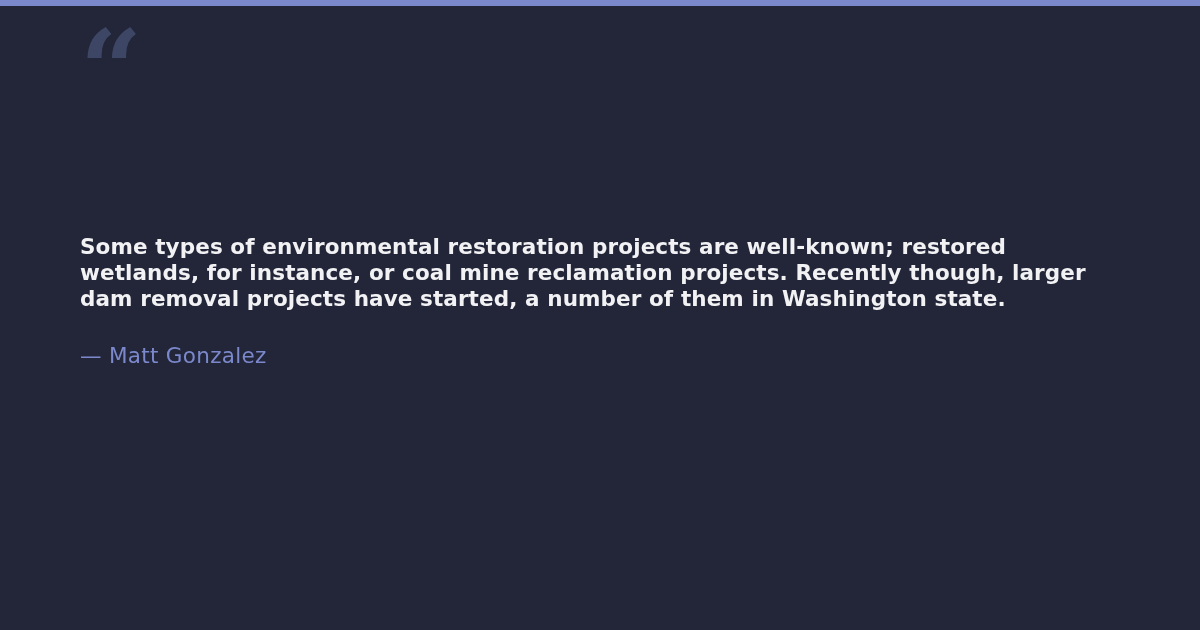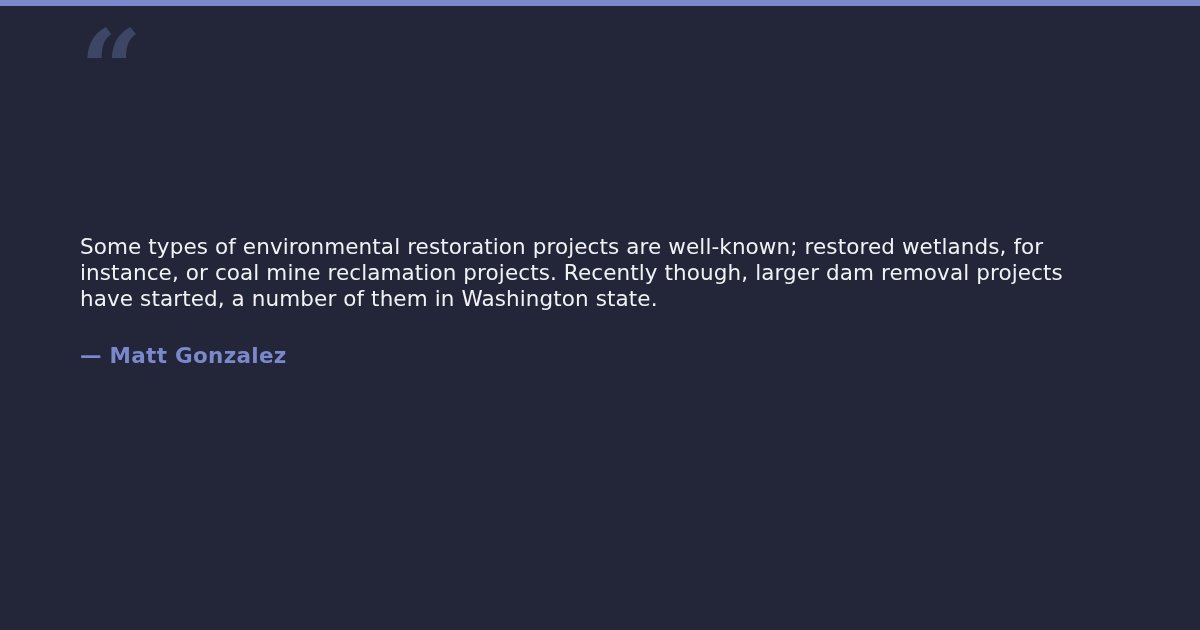--- a/index.html
+++ b/index.html
@@ -56,28 +56,28 @@
     position: absolute;
     left: 80px;
     top: 228px;
     width: 1040px;
   }
 
   .quote-text {
     font-size: 21.5px;
     line-height: 26px;
     color: #f2f2f5;
-    font-weight: 400;
+    font-weight: 700;
     letter-spacing: 0.1px;
   }
 
   .attribution {
     margin-top: 31px;
     font-size: 21.5px;
-    font-weight: 700;
+    font-weight: 400;
     color: #7b88cc;
     letter-spacing: 0.3px;
   }
 
   
   .footer {
     position: absolute;
     right: 80px;
     bottom: 26px;
     text-align: right;

